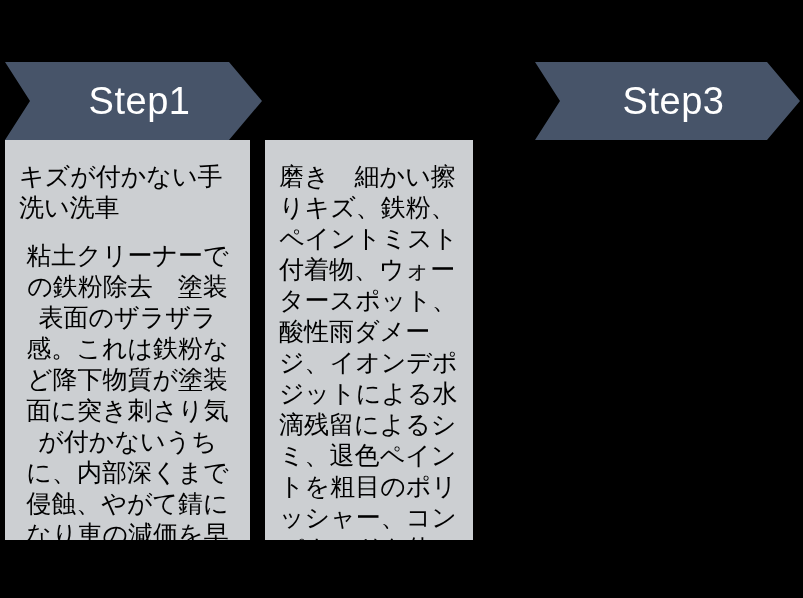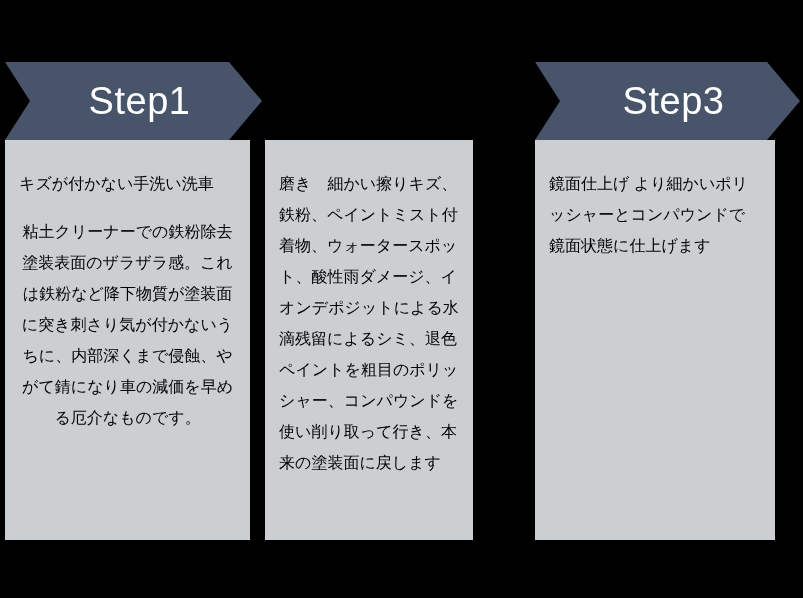--- a/index.html
+++ b/index.html
@@ -67,23 +67,23 @@
     top: 140px;
     height: 400px;
     background: #CCCFD2;
     box-sizing: border-box;
     padding: 16px 14px 10px 14px;
     overflow: hidden;
   }
 
   .para {
     color: #000000;
-    font-size: 16px;
+    font-size: 25px;
     line-height: 31px;
-    margin: 12px 0 0 0;
+    margin: 5px 0 0 0;
     text-align: left;
     word-break: break-all;
     font-weight: 400;
   }
   .para + .para {
     margin-top: 17px;
     text-align: center;
   }
 </style>
 </head>
@@ -104,18 +104,15 @@
   <div class="step-group" style="left:0;width:570px;">
     <div class="panel" style="left:265px;width:208px;">
       <p class="para">磨き　細かい擦りキズ、鉄粉、ペイントミスト付着物、ウォータースポット、酸性雨ダメージ、イオンデポジットによる水滴残留によるシミ、退色ペイントを粗目のポリッシャー、コンパウンドを使い削り取って行き、本来の塗装面に戻します</p>
     </div>
   </div>
 
   <div class="step-group" style="left:0;width:640px;">
     <div class="chev last" style="left:535px;width:265px;">
       <span class="chev-label">Step3</span>
     </div>
-    <div class="panel" style="left:535px;width:240px;">
-      <p class="para">鏡面仕上げ より細かいポリッシャーとコンパウンドで鏡面状態に仕上げます</p>
-    </div>
   </div>
 
 </div>
 
 </body></html>

